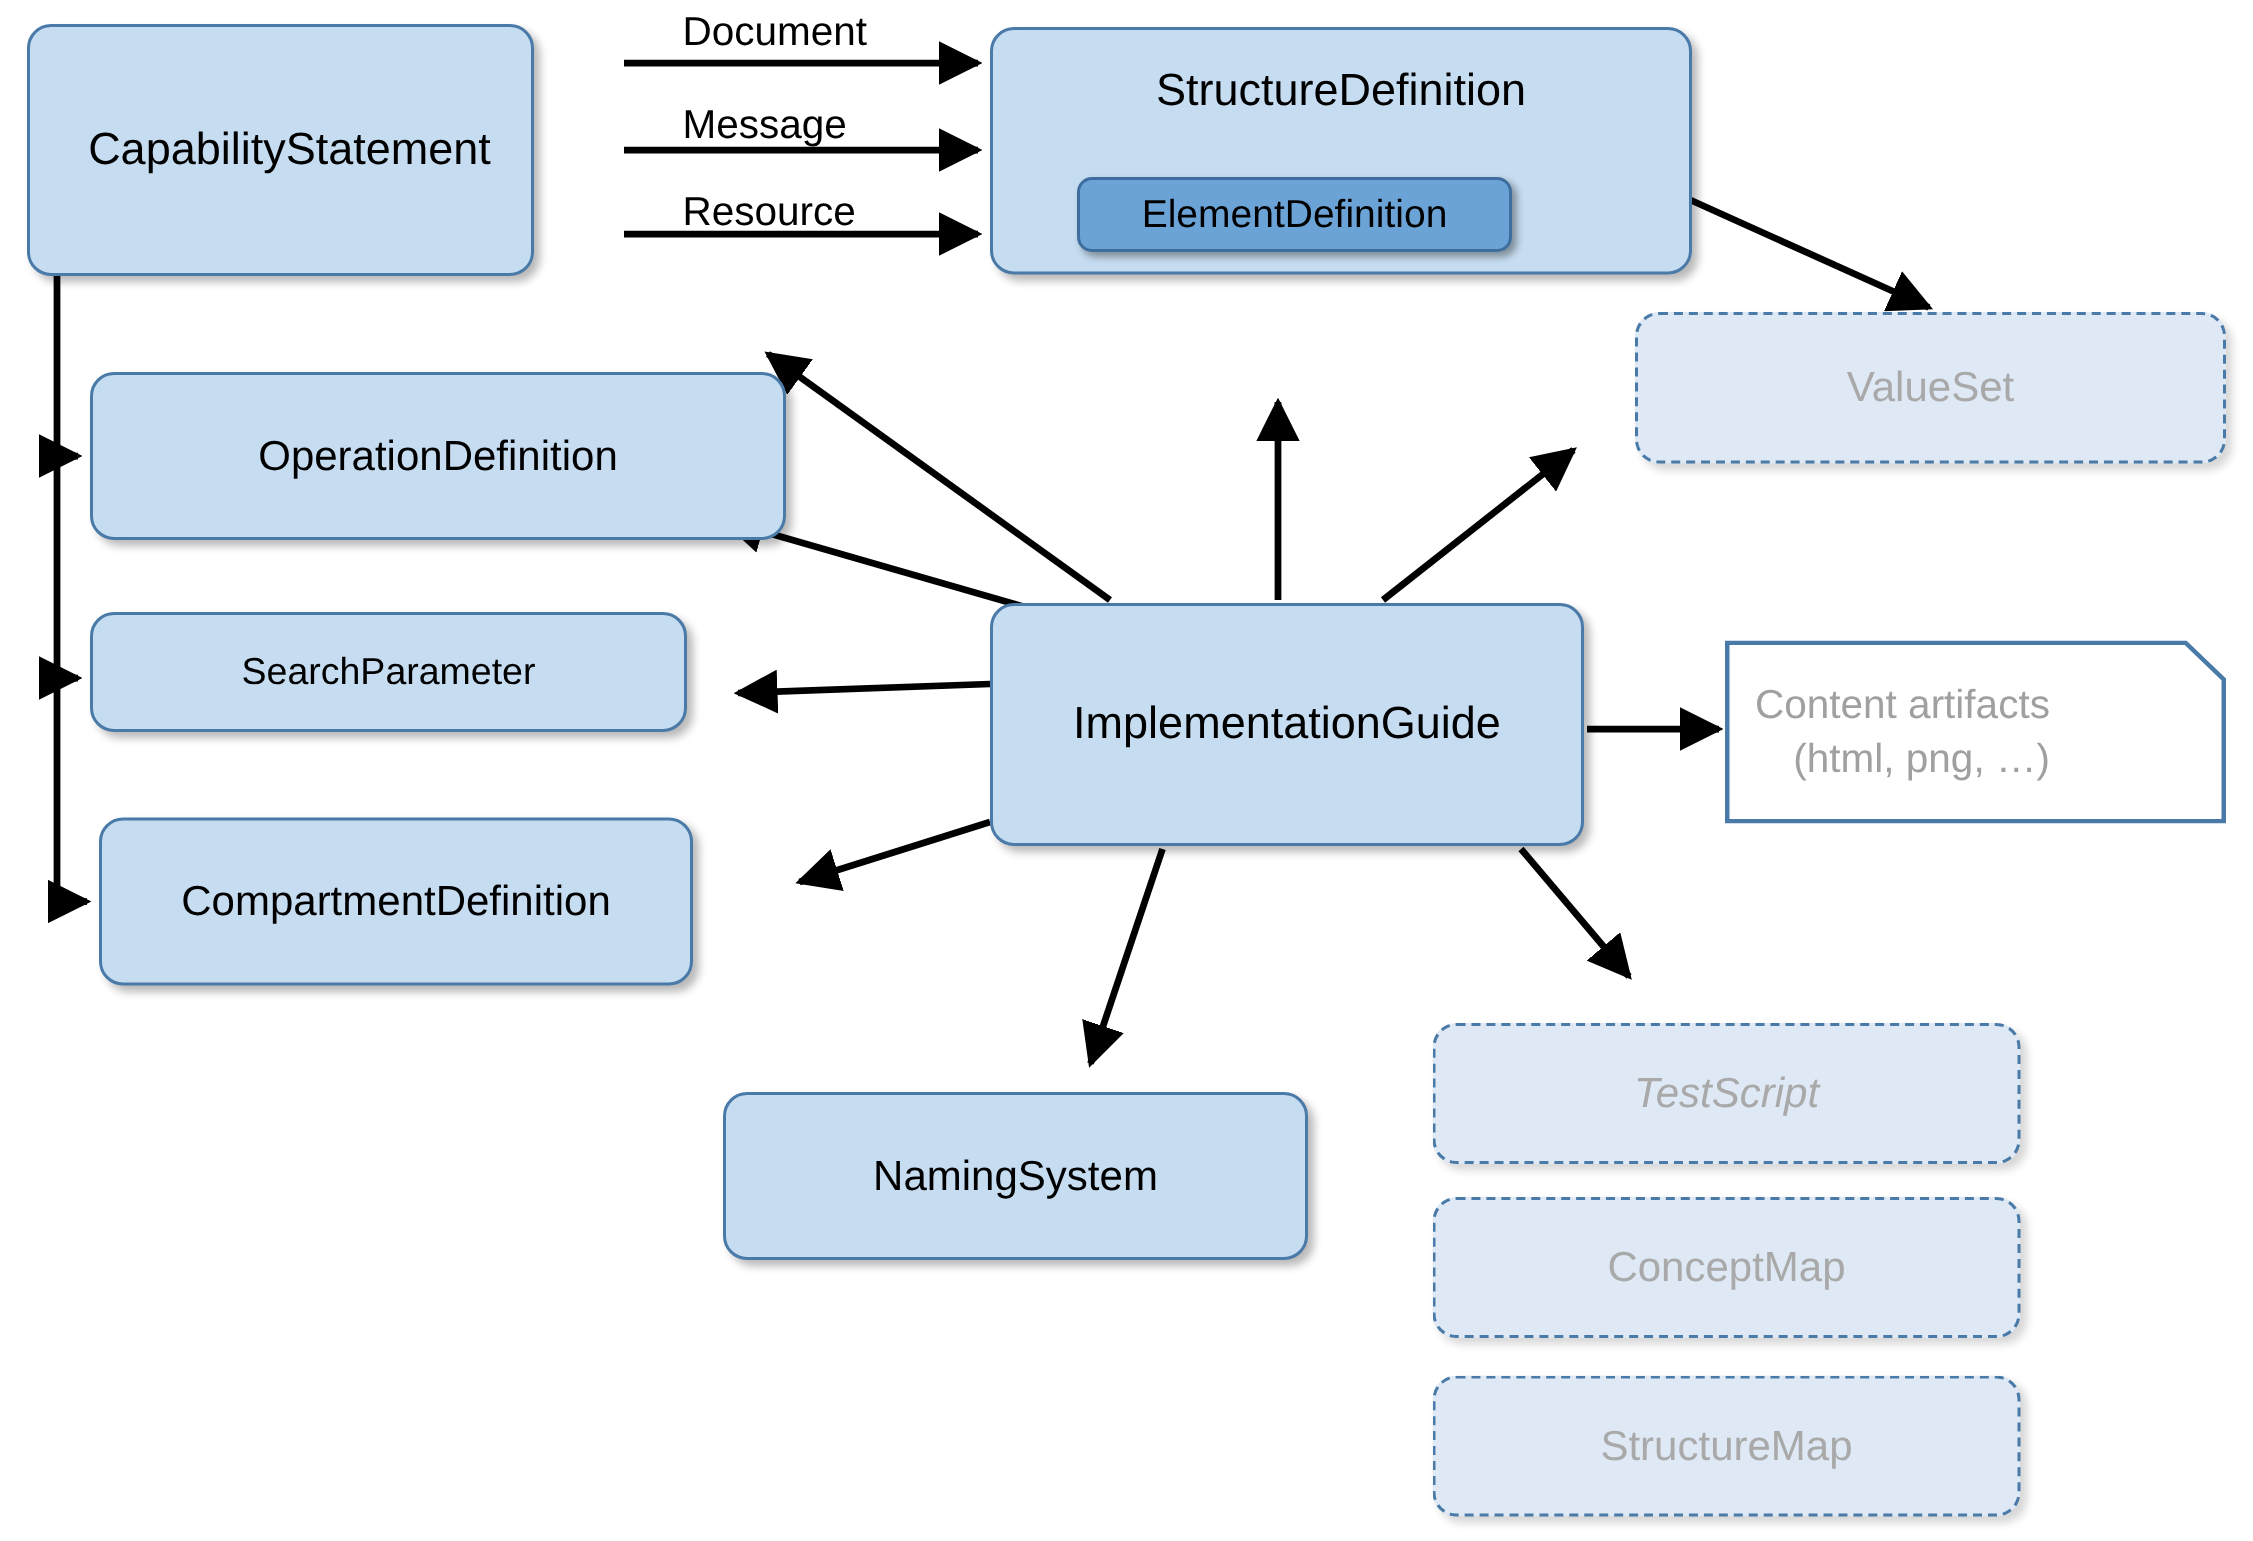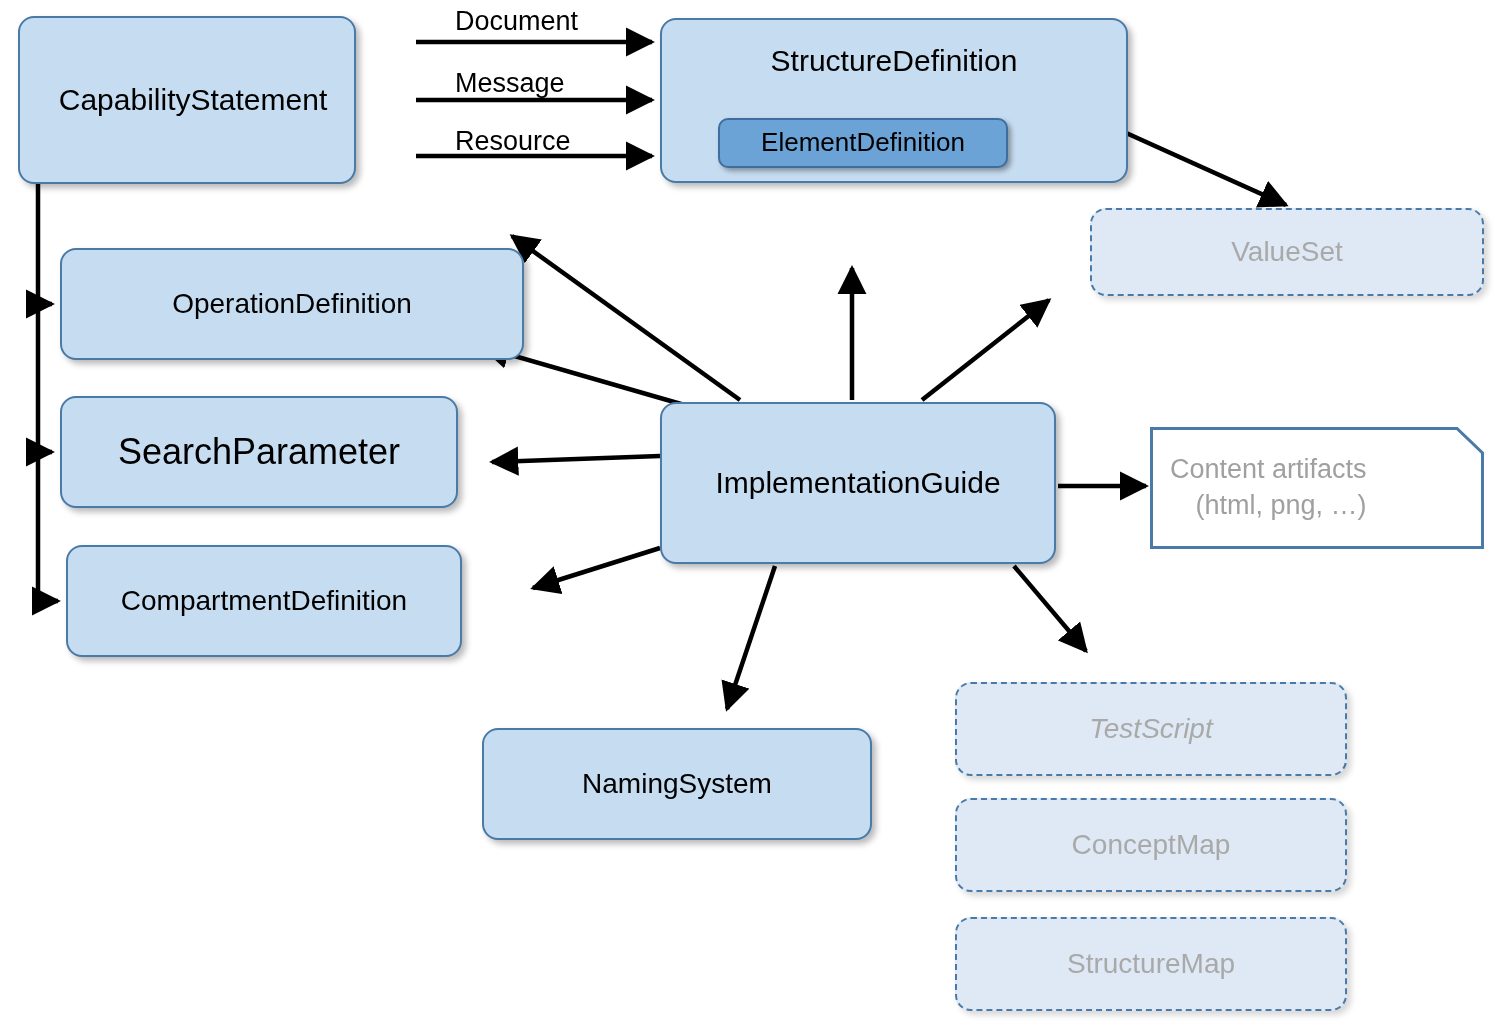--- a/index.html
+++ b/index.html
@@ -88,23 +88,23 @@
     text-align: right;
     white-space: pre-line;
     line-height: 1.32;
   }
 
   
   #n-capabilitystatement { left: 18px;   top: 16px;  width: 338px; height: 168px; font-size: 30px; padding-left: 12px; }
   #n-structuredefinition { left: 660px;  top: 18px;  width: 468px; height: 165px; font-size: 30px;
                            flex-direction: column; justify-content: flex-start; padding-top: 24px; }
   #n-elementdefinition   { left: 718px;  top: 118px; width: 290px; height: 50px;  font-size: 26px; }
-  #n-valueset            { left: 1090px; top: 208px; width: 394px; height: 88px;  font-size: 28px; align-items: center; }
+  #n-valueset            { left: 1090px; top: 208px; width: 394px; height: 101px;  font-size: 28px; align-items: center; }
   #n-operationdefinition { left: 60px;   top: 248px; width: 464px; height: 112px; font-size: 28px; }
-  #n-searchparameter     { left: 60px;   top: 396px; width: 398px; height: 112px; font-size: 36px; }
+  #n-searchparameter     { left: 60px;   top: 408px; width: 398px; height: 80px; font-size: 25px; }
   #n-compartmentdef      { left: 66px;   top: 545px; width: 396px; height: 112px; font-size: 28px; }
   #n-implementationguide { left: 660px;  top: 402px; width: 396px; height: 162px; font-size: 30px; }
   #n-contentartifacts    { left: 1150px; top: 427px; width: 334px; height: 122px; font-size: 27px; }
   #n-namingsystem        { left: 482px;  top: 728px; width: 390px; height: 112px; font-size: 28px; }
   #n-testscript          { left: 955px;  top: 682px; width: 392px; height: 94px;  font-size: 28px; font-style: italic; }
   #n-conceptmap          { left: 955px;  top: 798px; width: 392px; height: 94px;  font-size: 28px; }
   #n-structuremap        { left: 955px;  top: 917px; width: 392px; height: 94px;  font-size: 28px; }
 
   
   .edge-label {

